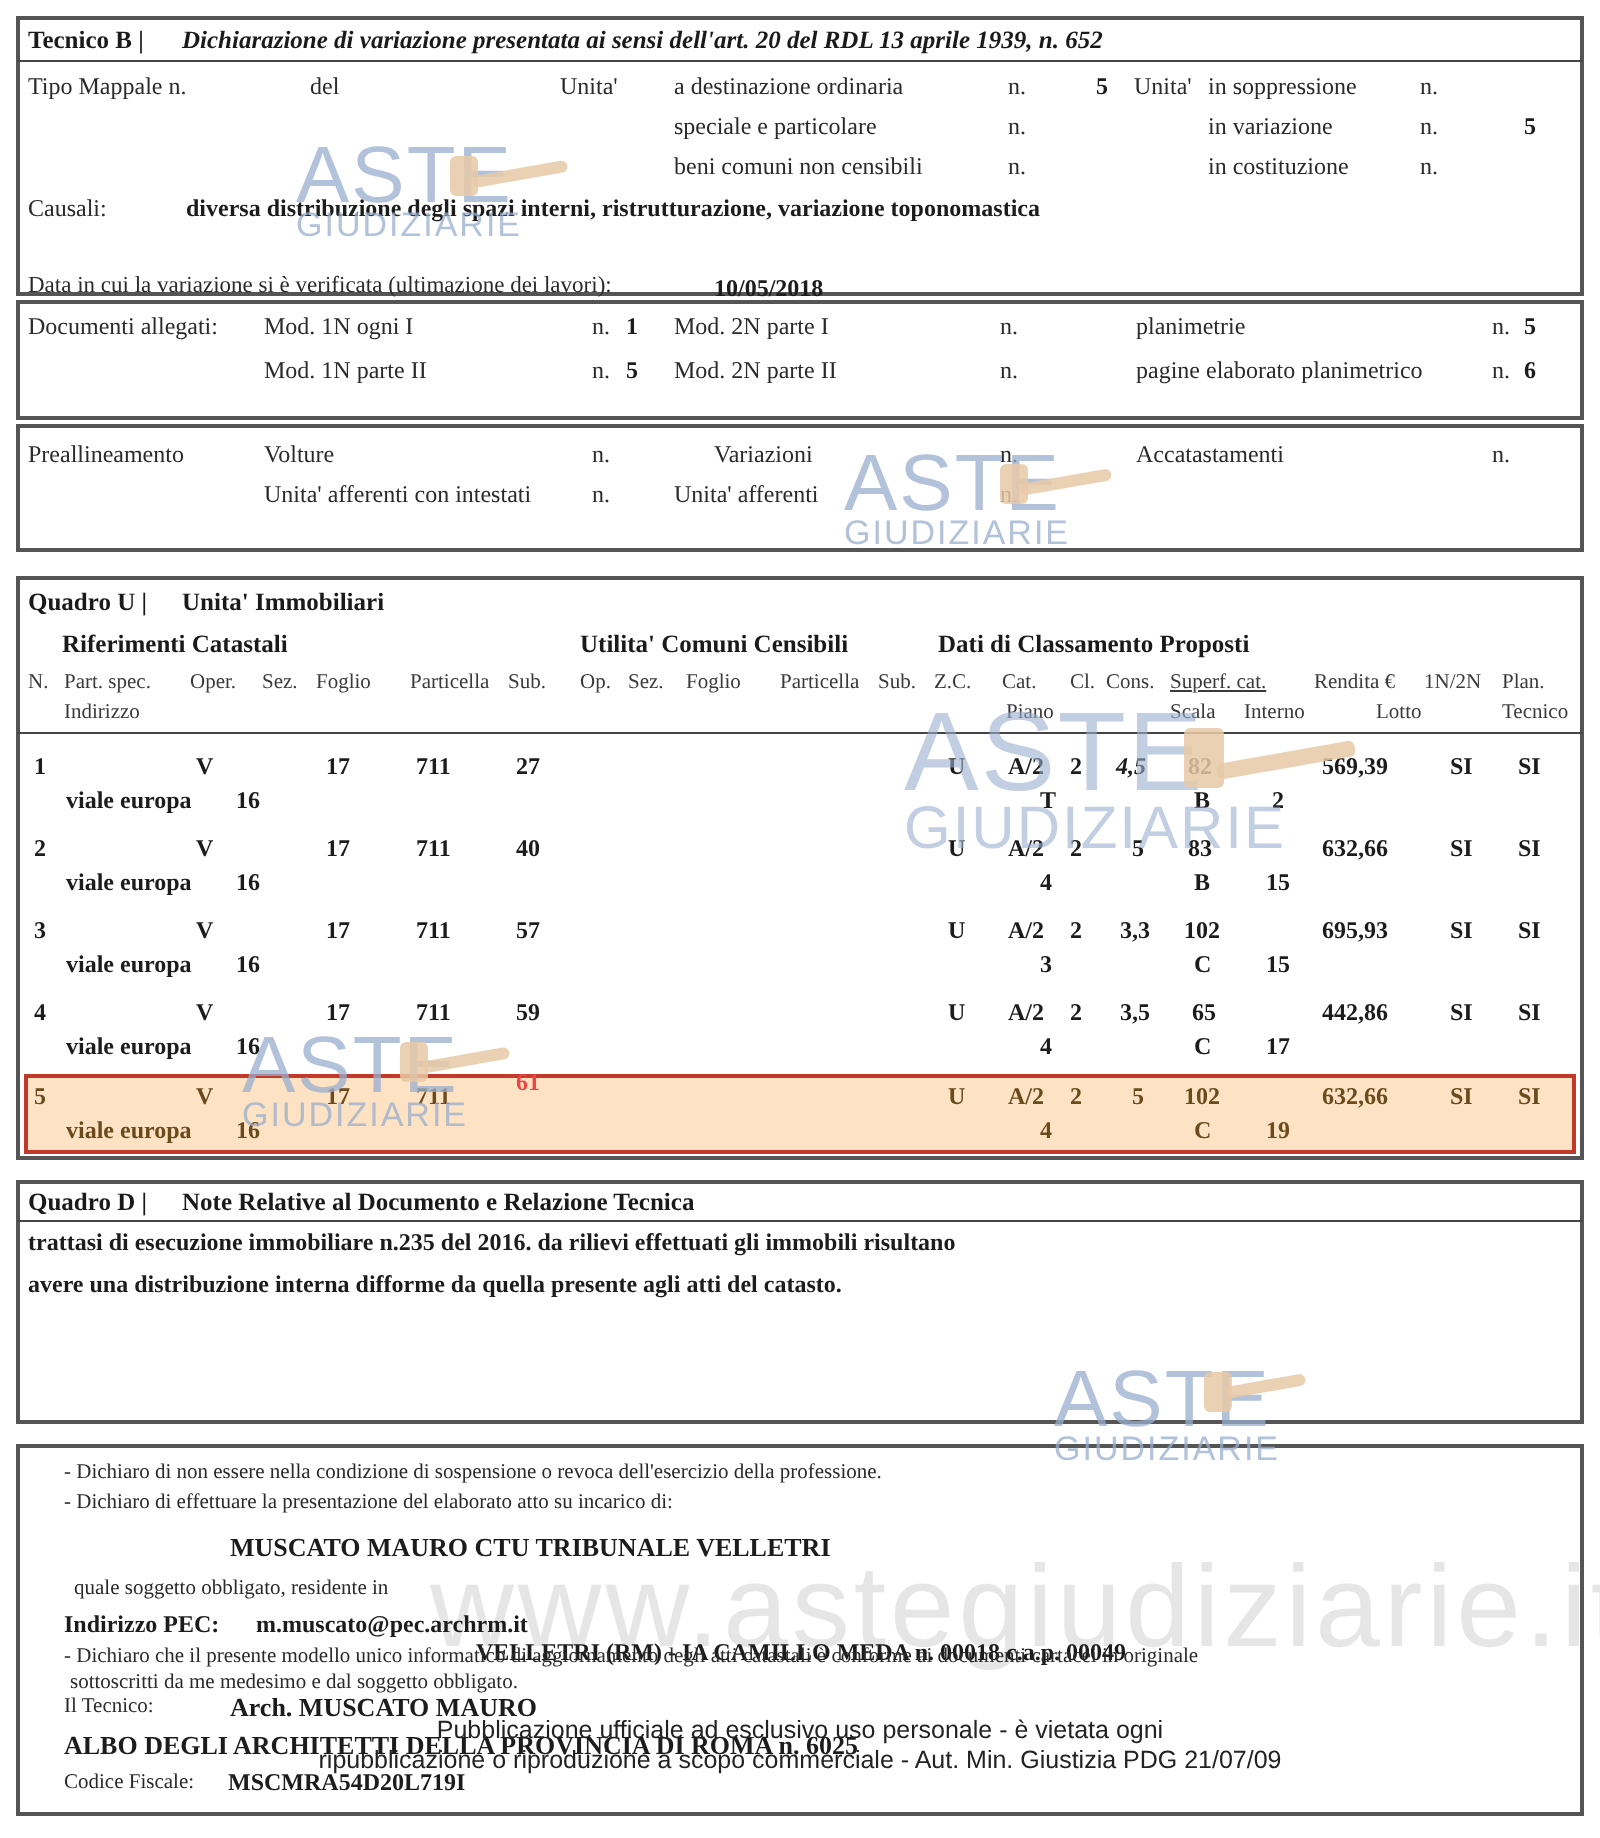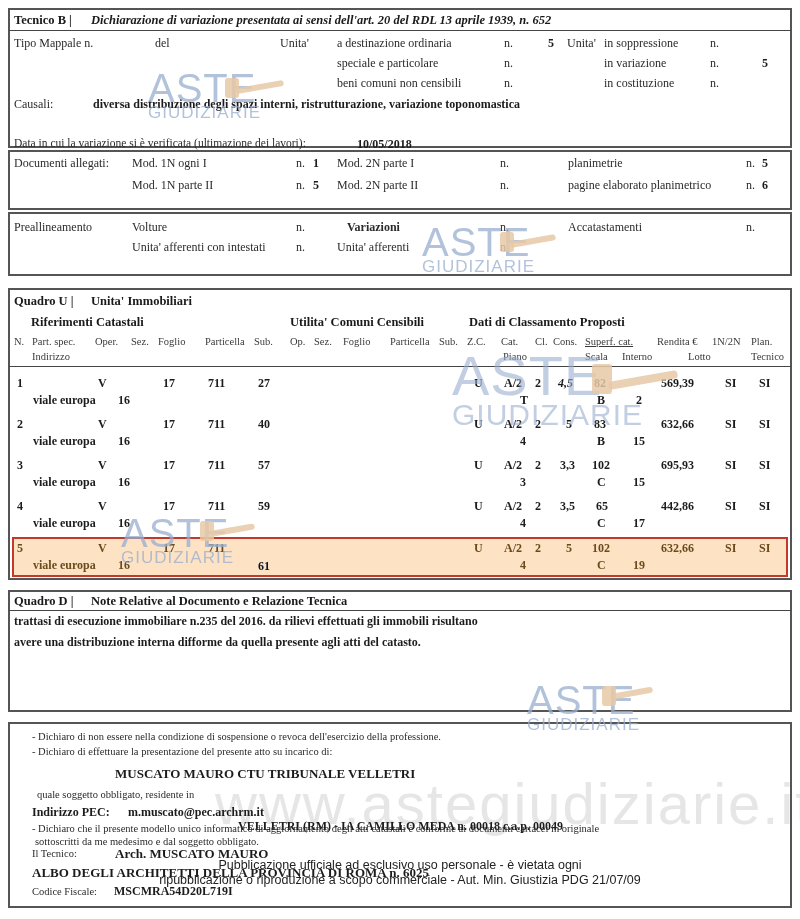--- a/index.html
+++ b/index.html
@@ -75,21 +75,21 @@
 <div class="abs" style="left:337px; top:178px;">Mod. 2N parte II</div>
 <div class="abs" style="left:500px; top:178px;">n.</div>
 <div class="abs" style="left:568px; top:178px;">pagine elaborato planimetrico</div>
 <div class="abs" style="left:746px; top:178px;">n.</div>
 <div class="abs b" style="left:762px; top:178px;">6</div>
 
 <div class="box" style="left:8px; top:212px; width:784px; height:64px;"></div>
 <div class="abs" style="left:14px; top:220px;">Preallineamento</div>
 <div class="abs" style="left:132px; top:220px;">Volture</div>
 <div class="abs" style="left:296px; top:220px;">n.</div>
-<div class="abs" style="left:347px; top:220px;font-weight:bold;">Variazioni</div>
+<div class="abs" style="left:357px; top:220px;">Variazioni</div>
 <div class="abs" style="left:500px; top:220px;">n.</div>
 <div class="abs" style="left:568px; top:220px;">Accatastamenti</div>
 <div class="abs" style="left:746px; top:220px;">n.</div>
 <div class="abs" style="left:132px; top:240px;">Unita' afferenti con intestati</div>
 <div class="abs" style="left:296px; top:240px;">n.</div>
 <div class="abs" style="left:337px; top:240px;">Unita' afferenti</div>
 <div class="abs" style="left:500px; top:240px;">n.</div>
 
 <div class="box" style="left:8px; top:288px; width:784px; height:292px;"></div>
 <div class="abs quadro-title" style="left:14px; top:294px;">Quadro U |</div>
@@ -212,21 +212,21 @@
   <div class="abs b" style="left:520px; top:516px;">4</div>
   <div class="abs b" style="left:597px; top:516px;">C</div>
   <div class="abs b" style="left:633px; top:516px;">17</div>
 </div>
 
 <div style="color:#6b4a1c;">
   <div class="abs b" style="left:17px; top:541px; color:#6b4a1c;">5</div>
   <div class="abs b" style="left:98px; top:541px; color:#6b4a1c;">V</div>
   <div class="abs b" style="left:163px; top:541px; color:#6b4a1c;">17</div>
   <div class="abs b" style="left:208px; top:541px; color:#6b4a1c;">711</div>
-  <div class="abs b" style="left:258px; top:559px; color:#0f172a;">61</div>
+  <div class="abs b" style="left:258px; top:534px; color:#ef4444;">61</div>
   <div class="abs b" style="left:474px; top:541px; color:#6b4a1c;">U</div>
   <div class="abs b" style="left:504px; top:541px; color:#6b4a1c;">A/2</div>
   <div class="abs b" style="left:535px; top:541px; color:#6b4a1c;">2</div>
   <div class="abs b" style="left:566px; top:541px; color:#6b4a1c;">5</div>
   <div class="abs b" style="left:592px; top:541px; color:#6b4a1c;">102</div>
   <div class="abs b" style="left:661px; top:541px; color:#6b4a1c;">632,66</div>
   <div class="abs b" style="left:725px; top:541px; color:#6b4a1c;">SI</div>
   <div class="abs b" style="left:759px; top:541px; color:#6b4a1c;">SI</div>
   <div class="abs b" style="left:33px; top:558px; color:#6b4a1c;">viale europa</div>
   <div class="abs b" style="left:118px; top:558px; color:#6b4a1c;">16</div>
@@ -239,21 +239,21 @@
 <div class="hline" style="left:9px; top:610px; width:782px;"></div>
 <div class="abs quadro-title" style="left:14px; top:594px;">Quadro D |</div>
 <div class="abs quadro-title" style="left:91px; top:594px;">Note Relative al Documento e Relazione Tecnica</div>
 <div class="abs b" style="left:14px; top:614px;">trattasi di esecuzione immobiliare n.235 del 2016. da rilievi effettuati gli immobili risultano</div>
 <div class="abs b" style="left:14px; top:635px;">avere una distribuzione interna difforme da quella presente agli atti del catasto.</div>
 
 <div class="box" style="left:8px; top:722px; width:784px; height:186px;"></div>
 <div class="bigwm">www.astegiudiziarie.it</div>
 
 <div class="abs" style="left:32px; top:731px; font-size:10.5px;">- Dichiaro di non essere nella condizione di sospensione o revoca dell'esercizio della professione.</div>
-<div class="abs" style="left:32px; top:746px; font-size:10.5px;">- Dichiaro di effettuare la presentazione del presente atto su incarico di:</div>
+<div class="abs" style="left:32px; top:746px; font-size:10.5px;">- Dichiaro di effettuare la presentazione del elaborato atto su incarico di:</div>
 <div class="abs b" style="left:115px; top:766px; font-size:13px;">MUSCATO MAURO CTU TRIBUNALE VELLETRI</div>
 <div class="abs" style="left:37px; top:789px; font-size:10.5px;">quale soggetto obbligato, residente in</div>
 <div class="abs b" style="left:238px; top:787px;margin-top:32px;">VELLETRI (RM) - IA CAMILLO MEDA n. 00018 c.a.p. 00049</div>
 <div class="abs b" style="left:32px; top:805px;">Indirizzo PEC:</div>
 <div class="abs b" style="left:128px; top:805px;">m.muscato@pec.archrm.it</div>
 <div class="abs" style="left:32px; top:823px; font-size:10.5px;">- Dichiaro che il presente modello unico informatico di aggiornamento degli atti catastali è conforme ai documenti cartacei in originale</div>
 <div class="abs" style="left:35px; top:836px; font-size:10.5px;">sottoscritti da me medesimo e dal soggetto obbligato.</div>
 <div class="abs" style="left:32px; top:848px; font-size:10.5px;">Il Tecnico:</div>
 <div class="abs b" style="left:115px; top:846px; font-size:13px;">Arch. MUSCATO MAURO</div>
 <div class="abs b" style="left:32px; top:865px; font-size:13px;">ALBO DEGLI ARCHITETTI DELLA PROVINCIA DI ROMA n. 6025</div>

